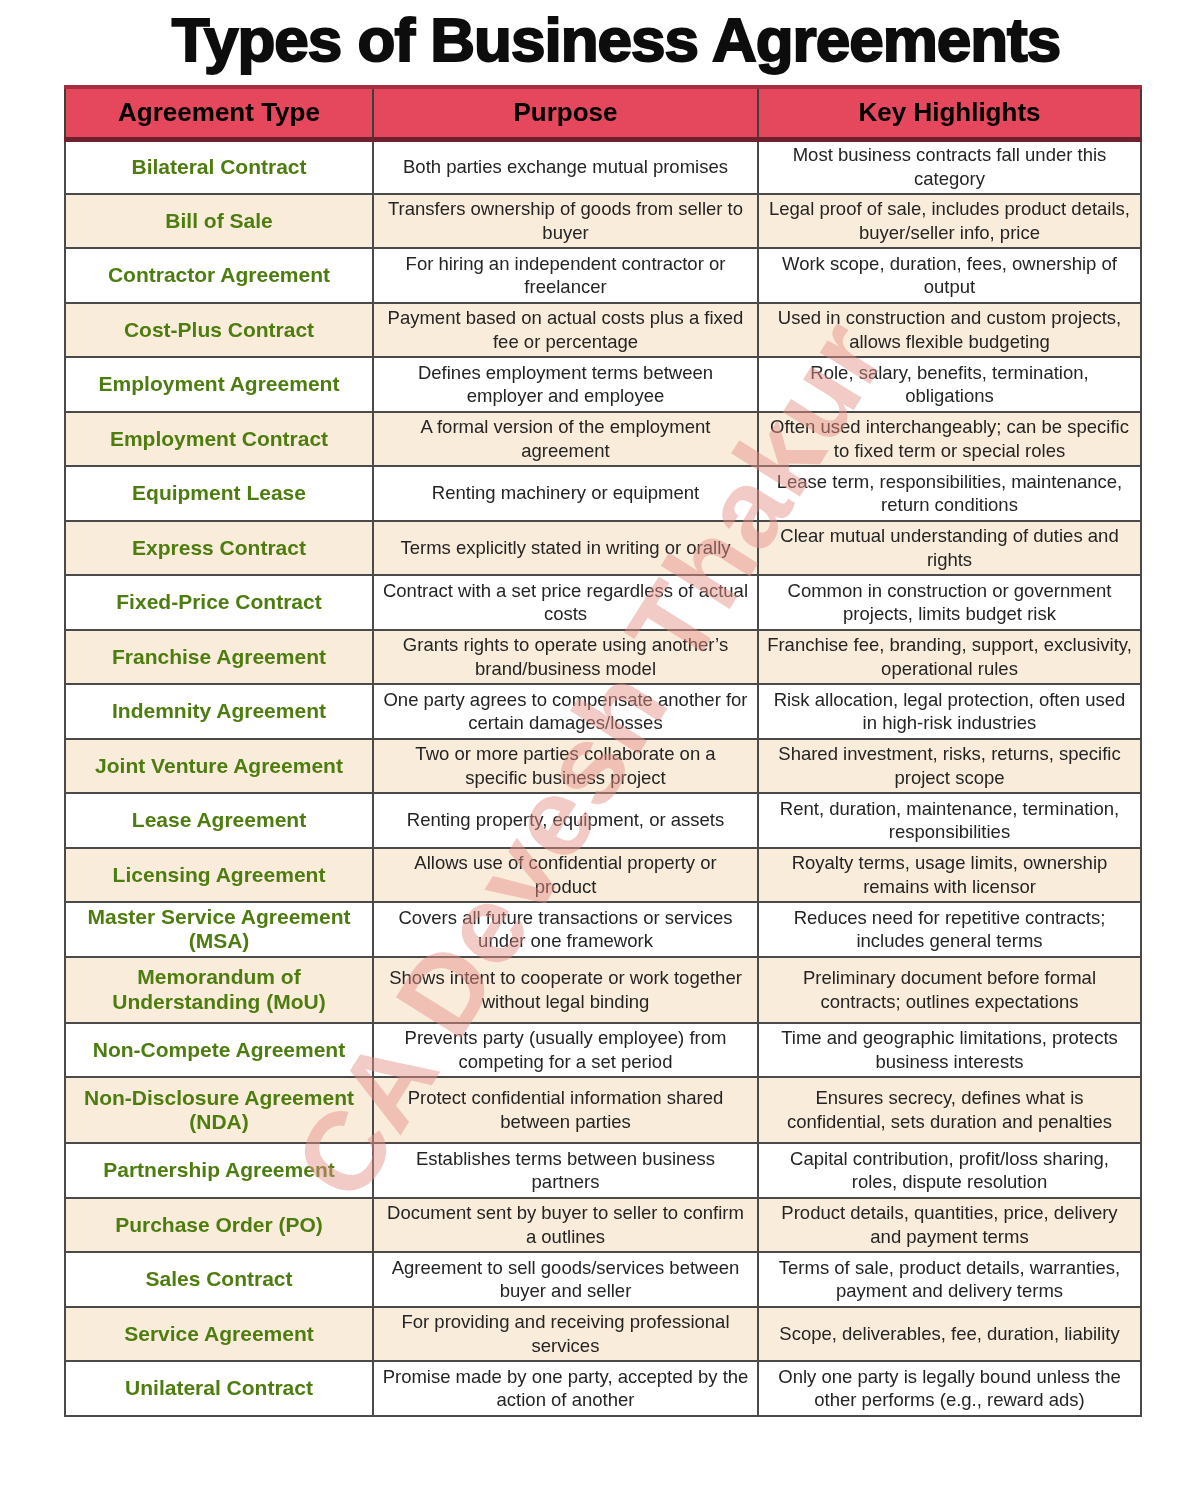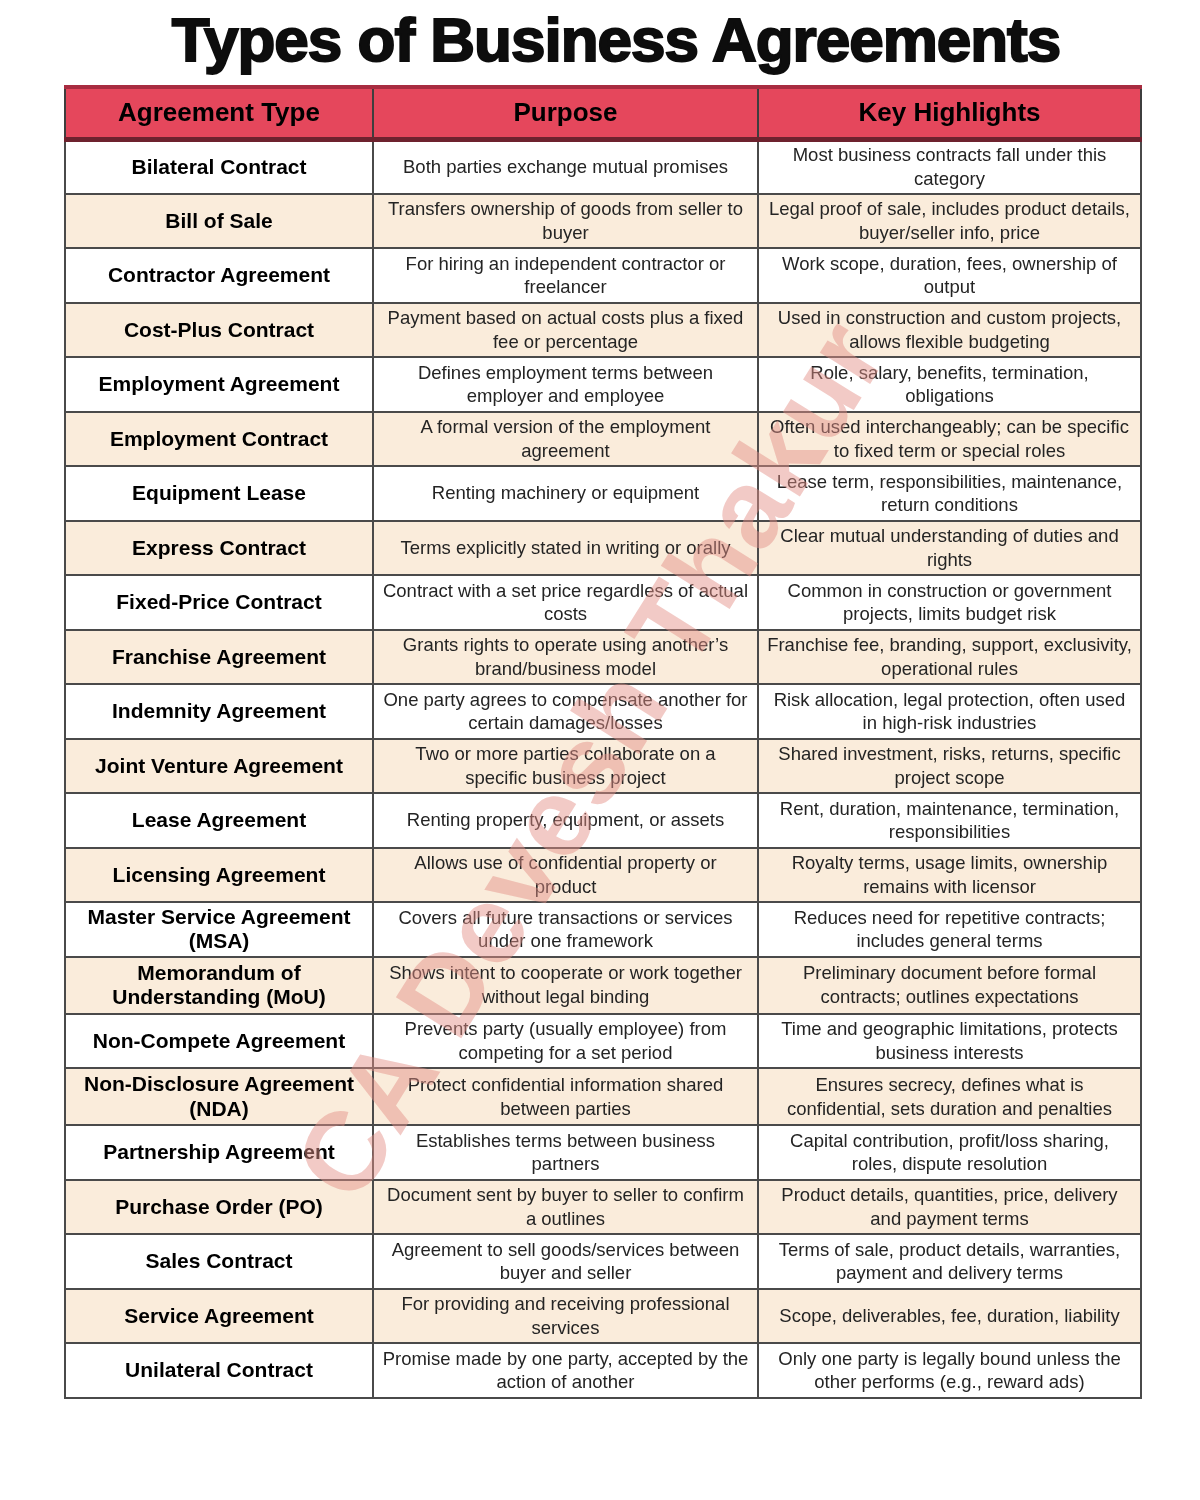--- a/index.html
+++ b/index.html
@@ -38,33 +38,33 @@
     color:#000000;
     font-size:26px;
     font-weight:700;
     text-align:center;
     vertical-align:middle;
     border:2px solid #3e3e3e;
     border-top:4px solid #a82c40;
     border-bottom:5px solid #6e222e;
   }
   tbody tr { height:54.5px; }
-  tbody tr.tall { height:57px; }
+  tbody tr.tall { height:66px; }
   tbody tr:nth-child(even) { background:#faecdb; }
   tbody tr:nth-child(odd)  { background:#ffffff; }
   td {
     border:2px solid #4a4a4a;
     text-align:center;
     vertical-align:middle;
     overflow:hidden;
   }
   td.type {
     font-weight:700;
     font-size:21px;
-    color:#000000;
+    color:#4d7c0f;
     line-height:1.15;
     padding:0 14px;
   }
   td.desc {
     font-size:18.5px;
     color:#242424;
     line-height:1.28;
     padding:1px 8px;
   }
   .watermark {

